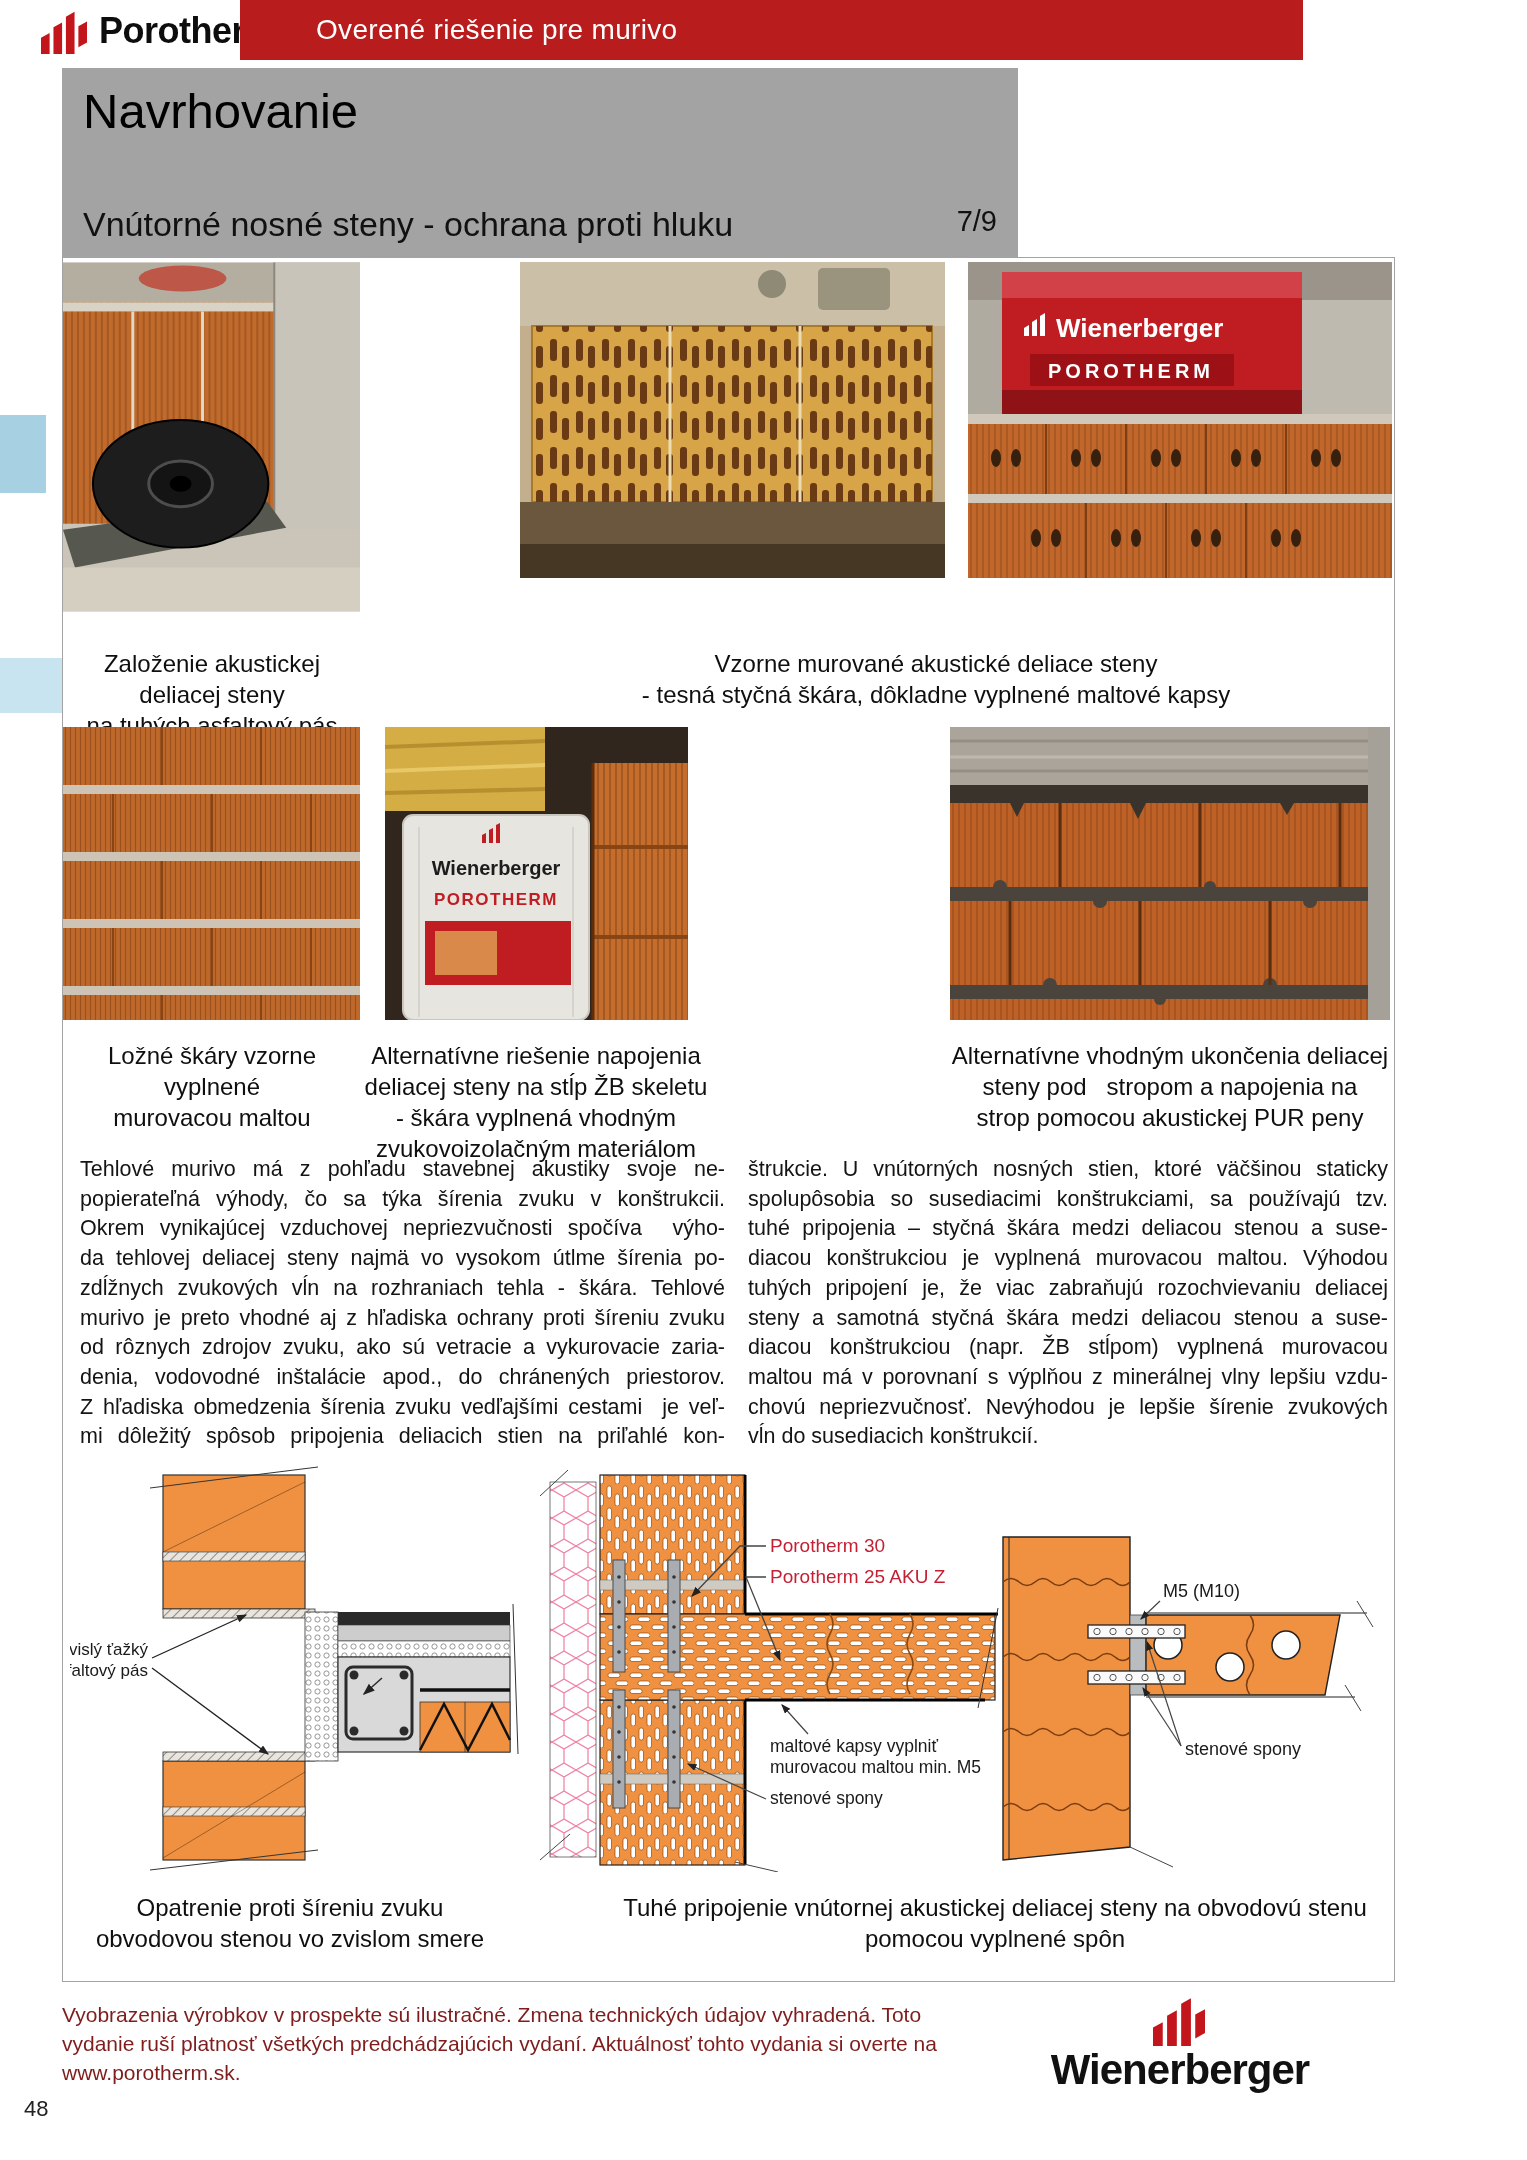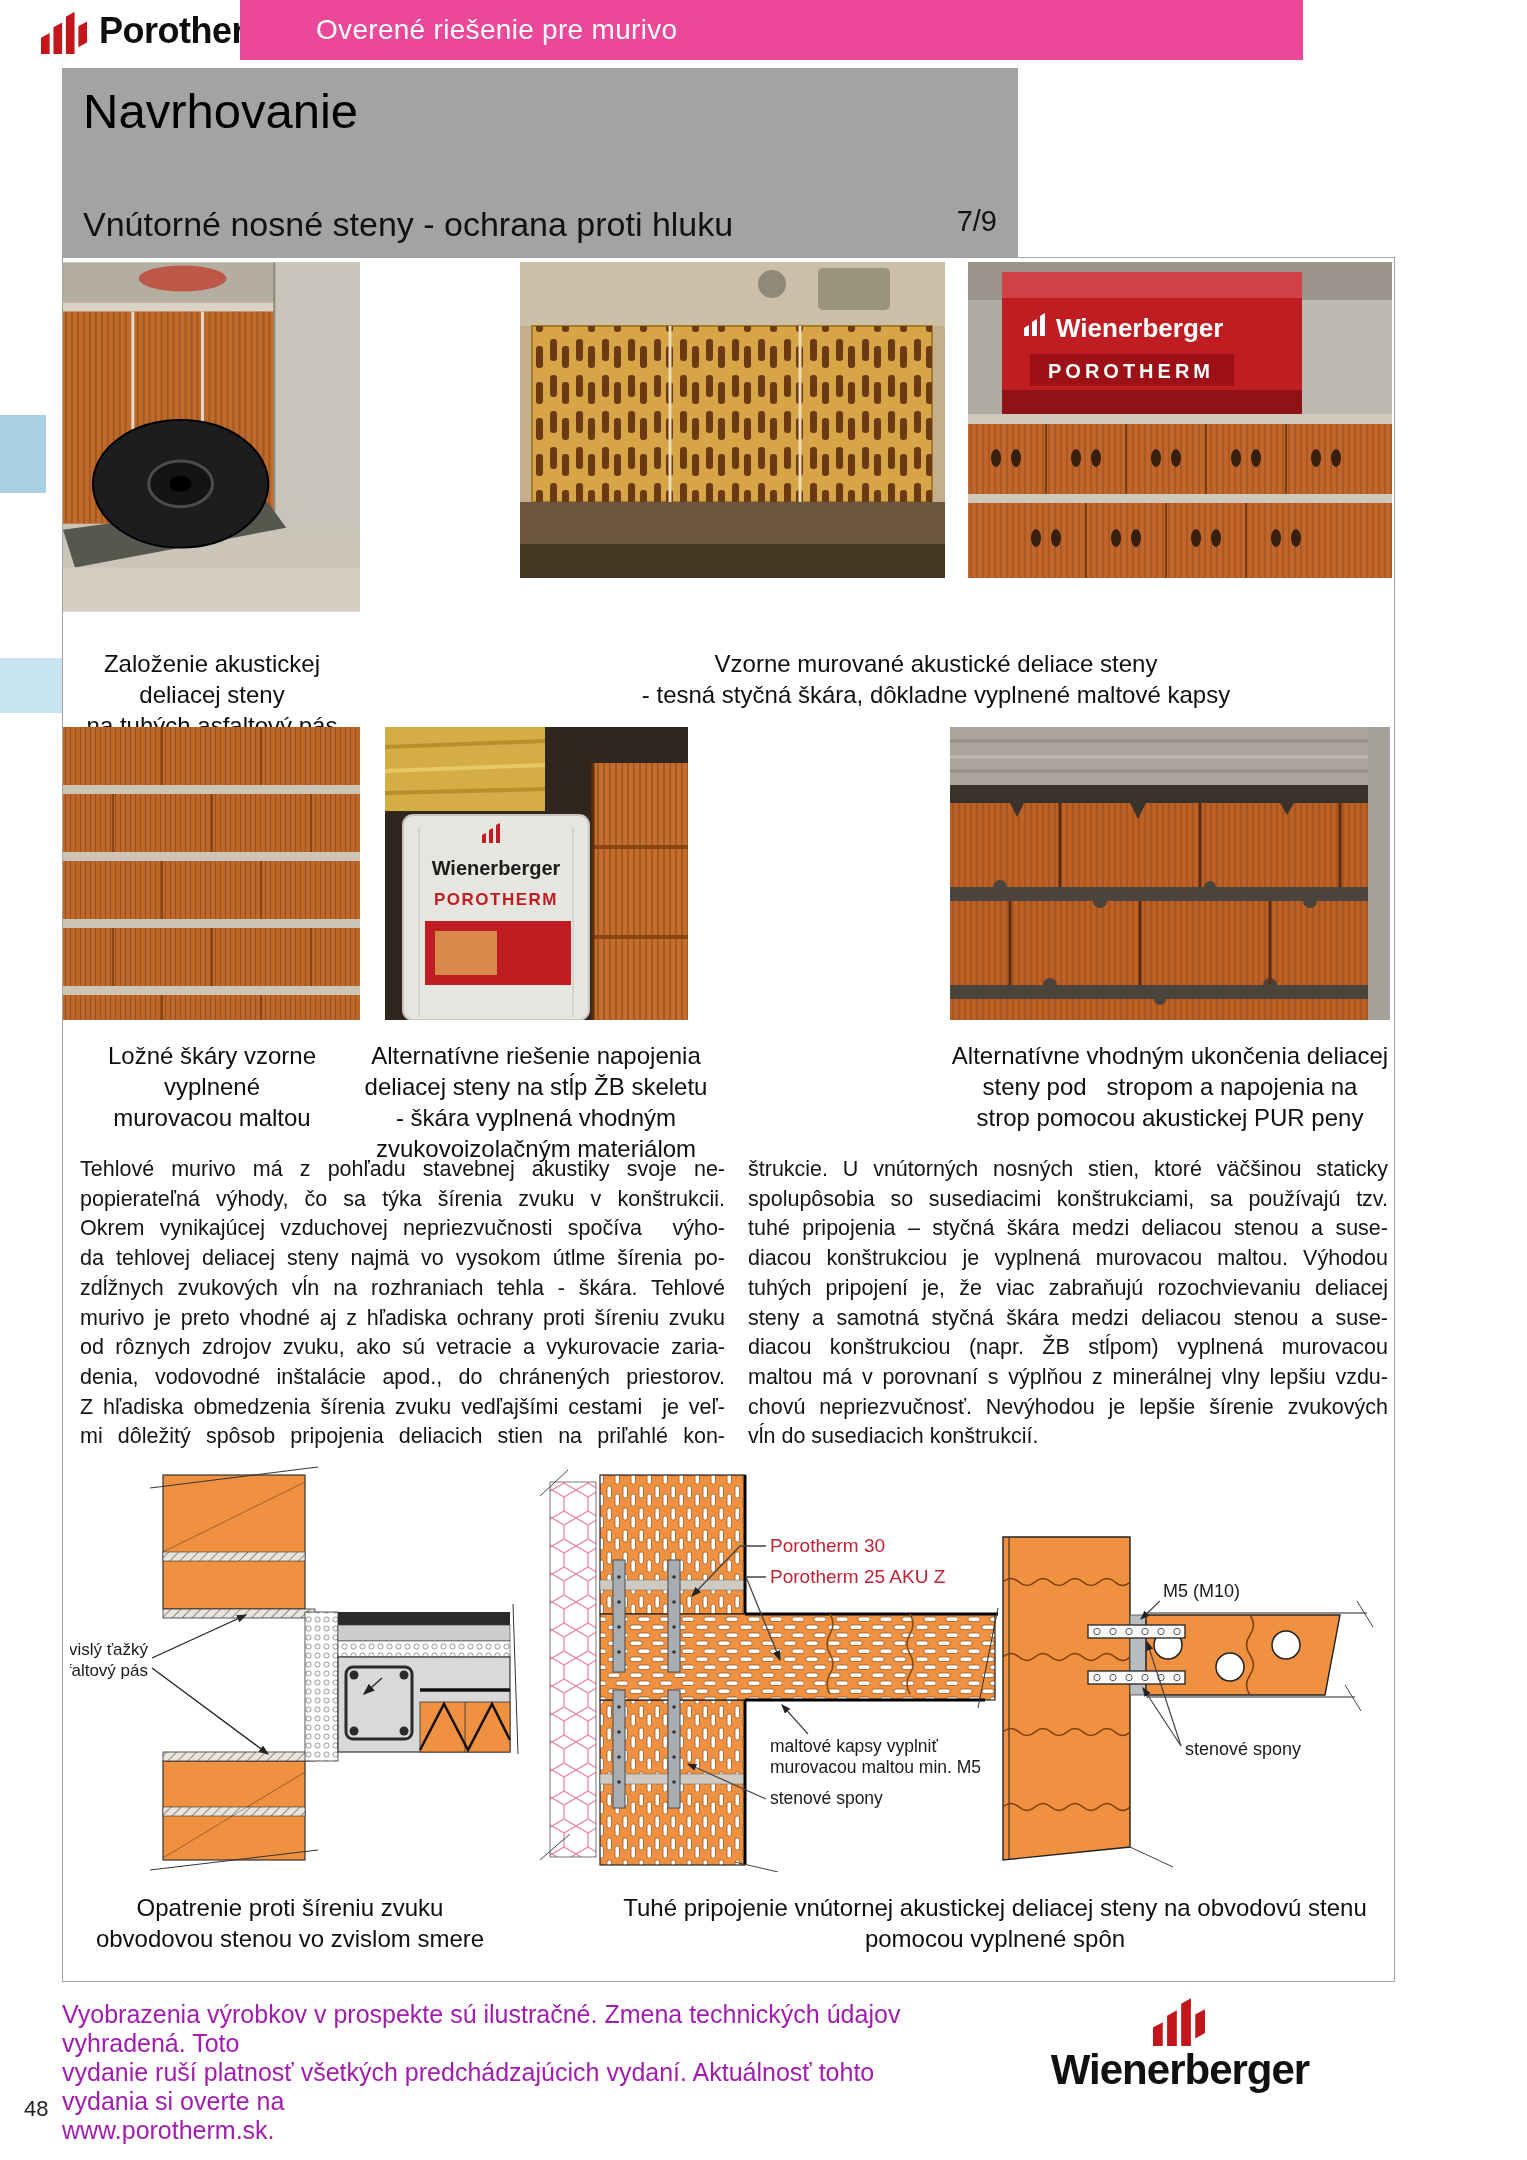--- a/index.html
+++ b/index.html
@@ -2,38 +2,38 @@
 <html><head>
 <meta charset="utf-8">
 <style>
   html,body{margin:0;padding:0;background:#888;}
   .page{position:relative;width:1527px;height:2160px;background:#ffffff;
         font-family:"Liberation Sans",sans-serif;color:#1a1a1a;overflow:hidden;margin:0 auto;}
   .abs{position:absolute;}
   svg{display:block;}
   svg text{font-family:"Liberation Sans",sans-serif;}
   
-  .banner{position:absolute;left:240px;top:0;width:1063px;height:60px;background:#ec4899;}
+  .banner{position:absolute;left:240px;top:0;width:1063px;height:60px;background:#b91c1c;}
   .banner-text{color:#fff;font-size:28px;line-height:60px;padding-left:76px;letter-spacing:.3px;}
   .logo{position:absolute;left:38px;top:7px;height:48px;display:flex;align-items:center;gap:9px;}
   .logo-text{font-size:36px;font-weight:bold;color:#0d0d0d;letter-spacing:-.5px;}
   
   .title-box{position:absolute;left:62px;top:68px;width:954px;height:190px;border:1px solid #a3a3a3;background:#a3a3a3;}
   .page-title{position:absolute;left:20px;top:14px;font-size:49px;color:#000;}
   .subtitle{position:absolute;left:20px;top:136px;font-size:34px;color:#111;}
   .page-ind{position:absolute;right:20px;top:136px;font-size:29px;color:#111;}
   
   .content-box{position:absolute;left:62px;top:257px;width:1331px;height:1723px;border:1px solid #a3a3a3;background:#fff;}
   .photo{position:absolute;overflow:hidden;}
   .cap{position:absolute;font-size:24px;line-height:31px;text-align:center;color:#0f0f0f;}
   .bodycol{position:absolute;font-size:21.5px;line-height:29.7px;color:#141414;}
   .bline div{text-align:justify;text-align-last:justify;}
   .bline.endleft div:last-child{text-align-last:left;}
   
-  .disclaimer{position:absolute;left:62px;top:2000px;width:905px;font-size:25px;line-height:29px;color:#a21caf;}
+  .disclaimer{position:absolute;left:62px;top:2000px;width:905px;font-size:21px;line-height:29px;color:#7f1d1d;}
   .wb-logo-text{position:absolute;left:1030px;top:2046px;width:300px;text-align:center;
                 font-size:42px;font-weight:bold;color:#111;letter-spacing:-1px;}
   .page-num{position:absolute;left:24px;top:2096px;font-size:22px;color:#222;}
   .tab1{position:absolute;left:0;top:415px;width:46px;height:78px;background:#a7d0e2;}
   .tab2{position:absolute;left:0;top:658px;width:73px;height:55px;background:#c8e4f0;}
 </style>
 </head>
 <body>
 
 <div class="page">

